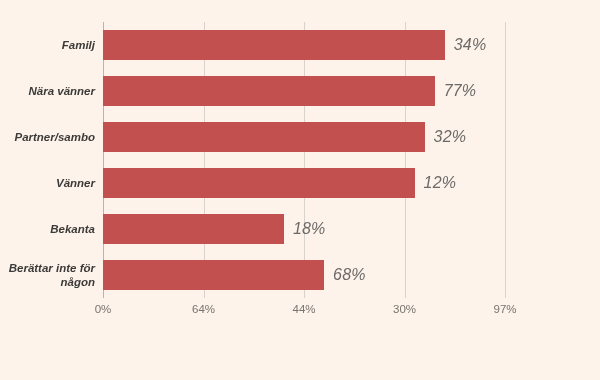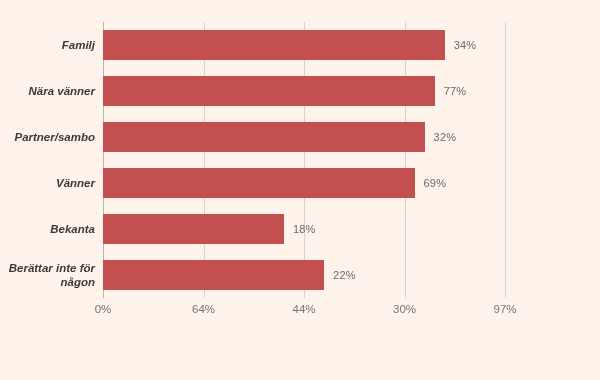--- a/index.html
+++ b/index.html
@@ -47,21 +47,22 @@
     position: absolute;
     left: 0;
     top: 0;
     height: 30px;
     background: #c2504e;
   }
   .bar-value {
     position: absolute;
     top: 50%;
     transform: translateY(-50%);
-    font-size: 11px;
+    font-size: 16px;
+    font-style: italic;
     color: #6c6a68;
     white-space: nowrap;
     letter-spacing: 0.2px;
   }
   .cat-label {
     position: absolute;
     right: 0;
     width: 100px;
     text-align: right;
     font-size: 11.5px;
@@ -125,29 +126,29 @@
         <div class="bar-row" style="top: 54px; width: 402px;">
           <div class="bar" style="width: 331.65px; background: rgb(194, 80, 78);"></div>
           <div class="bar-value" style="left: 340.65px; color: rgb(108, 106, 104);">77%</div>
         </div>
         <div class="bar-row" style="top: 100px; width: 402px; text-align: center;">
           <div class="bar" style="width: 321.6px; background: rgb(194, 80, 78);"></div>
           <div class="bar-value" style="left: 330.6px; color: rgb(108, 106, 104);">32%</div>
         </div>
         <div class="bar-row" style="top: 146px; width: 402px;">
           <div class="bar" style="width: 311.55px; background: rgb(194, 80, 78);"></div>
-          <div class="bar-value" style="left: 320.55px; color: rgb(108, 106, 104);">69%</div>
+          <div class="bar-value" style="left: 320.55px; color: rgb(108, 106, 104);">12%</div>
         </div>
         <div class="bar-row" style="top: 192px; width: 402px;">
           <div class="bar" style="width: 180.9px; background: rgb(194, 80, 78);"></div>
           <div class="bar-value" style="left: 189.9px; color: rgb(108, 106, 104);">18%</div>
         </div>
         <div class="bar-row" style="top: 238px; width: 402px;">
           <div class="bar" style="width: 221.1px; background: rgb(194, 80, 78);"></div>
-          <div class="bar-value" style="left: 230.1px; color: rgb(108, 106, 104);">22%</div>
+          <div class="bar-value" style="left: 230.1px; color: rgb(108, 106, 104);">68%</div>
         </div>
       </div>
   </div>
 
   <div class="tick-labels">
       <div class="tick-label" style="left: 0px; color: rgb(119, 116, 111);">0%</div>
       <div class="tick-label" style="left: 100.5px; color: rgb(119, 116, 111);">64%</div>
       <div class="tick-label" style="left: 201px; color: rgb(119, 116, 111);">44%</div>
       <div class="tick-label" style="left: 301.5px; color: rgb(119, 116, 111);">30%</div>
       <div class="tick-label" style="left: 402px; color: rgb(119, 116, 111);">97%</div>

